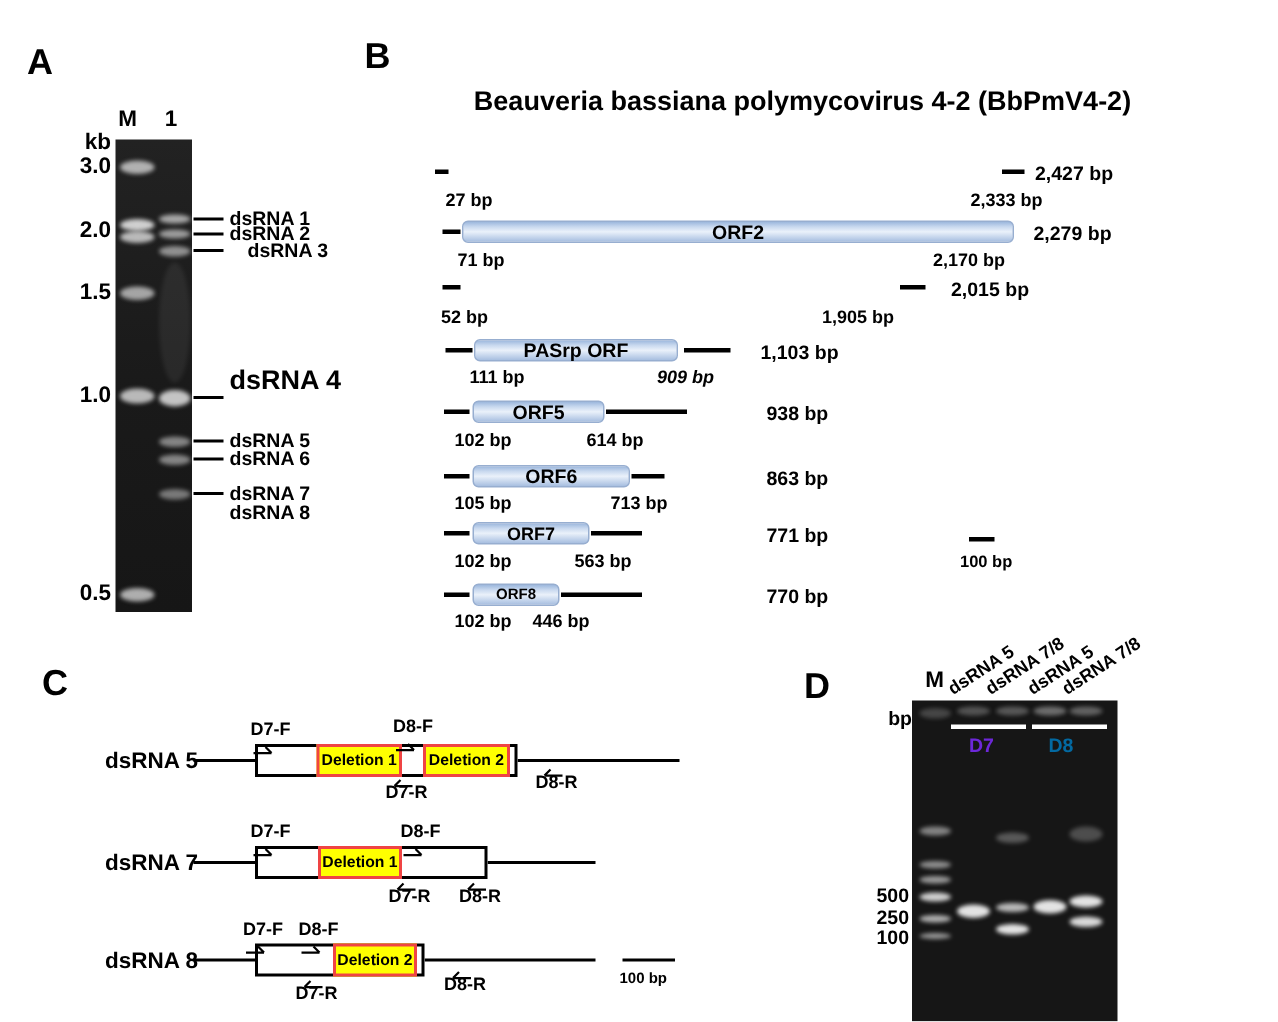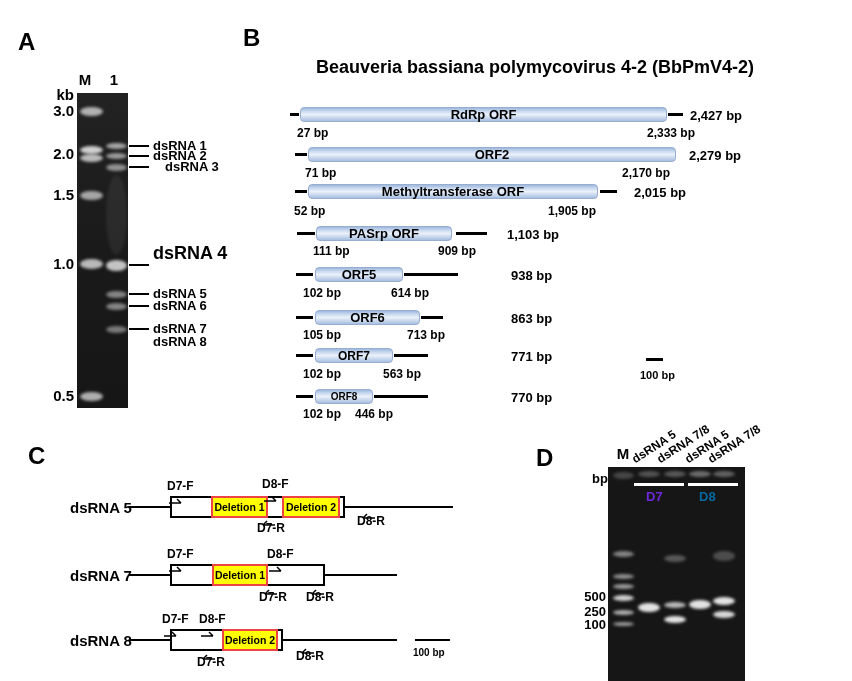--- a/index.html
+++ b/index.html
@@ -99,50 +99,44 @@
     <div class="lbl" style="left: 153px; top: 243px; font-size: 18px; text-align: center;">dsRNA 4</div>
     <div class="line" style="left: 129px; top: 293px; width: 20px; height: 2px;"></div>
     <div class="lbl" style="left: 153px; top: 286px; font-size: 13px;">dsRNA 5</div>
     <div class="line" style="left: 129px; top: 305px; width: 20px; height: 2px;"></div>
     <div class="lbl" style="left: 153px; top: 298px; font-size: 13px;">dsRNA 6</div>
     <div class="line" style="left: 129px; top: 328px; width: 20px; height: 2px;"></div>
     <div class="lbl" style="left: 153px; top: 321px; font-size: 13px;">dsRNA 7</div>
     <div class="lbl" style="left: 153px; top: 334px; font-size: 13px;">dsRNA 8</div>
     <div class="line" style="left: 290px; top: 113px; width: 9px; height: 3px;"></div>
     <div class="line" style="left: 668px; top: 113px; width: 15px; height: 3px;"></div>
-    <div class="orfbar" style="left: 300px; top: 107px; width: 367px;">
-      <div style="font-size: 13px; white-space: nowrap;">RdRp ORF</div>
-    </div>
     <div class="lbl" style="left: 690px; top: 108px; font-size: 13px;">2,427 bp</div>
     <div class="lbl" style="left: 297px; top: 126px; font-size: 12px;">27 bp</div>
     <div class="lbl" style="left: 647px; top: 126px; font-size: 12px;">2,333 bp</div>
     <div class="line" style="left: 295px; top: 153px; width: 12px; height: 3px;"></div>
     <div class="line" style="left: 643px; top: 153px; width: 17px; height: 3px;"></div>
     <div class="orfbar" style="left: 308px; top: 147px; width: 368px;">
       <div style="font-size: 13px; white-space: nowrap;">ORF2</div>
     </div>
     <div class="lbl" style="left: 689px; top: 148px; font-size: 13px;">2,279 bp</div>
     <div class="lbl" style="left: 305px; top: 166px; font-size: 12px;">71 bp</div>
     <div class="lbl" style="left: 622px; top: 166px; font-size: 12px;">2,170 bp</div>
     <div class="line" style="left: 295px; top: 190px; width: 12px; height: 3px;"></div>
     <div class="line" style="left: 600px; top: 190px; width: 17px; height: 3px;"></div>
-    <div class="orfbar" style="left: 308px; top: 184px; width: 290px;">
-      <div style="font-size: 13px; white-space: nowrap;">Methyltransferase ORF</div>
-    </div>
     <div class="lbl" style="left: 634px; top: 185px; font-size: 13px;">2,015 bp</div>
     <div class="lbl" style="left: 294px; top: 204px; font-size: 12px;">52 bp</div>
     <div class="lbl" style="left: 548px; top: 204px; font-size: 12px;">1,905 bp</div>
     <div class="line" style="left: 297px; top: 232px; width: 18px; height: 3px;"></div>
     <div class="line" style="left: 456px; top: 232px; width: 31px; height: 3px;"></div>
     <div class="orfbar" style="left: 316px; top: 226px; width: 136px;">
       <div style="font-size: 13px; white-space: nowrap;">PASrp ORF</div>
     </div>
     <div class="lbl" style="left: 507px; top: 227px; font-size: 13px;">1,103 bp</div>
     <div class="lbl" style="left: 313px; top: 244px; font-size: 12px;">111 bp</div>
-    <div class="lbl" style="left: 438px; top: 244px; font-size: 12px;">909 bp</div>
+    <div class="lbl" style="left: 438px; top: 244px; font-size: 12px; font-style: italic;">909 bp</div>
     <div class="line" style="left: 296px; top: 273px; width: 17px; height: 3px;"></div>
     <div class="line" style="left: 404px; top: 273px; width: 54px; height: 3px;"></div>
     <div class="orfbar" style="left: 315px; top: 267px; width: 88px;">
       <div style="font-size: 13px; white-space: nowrap;">ORF5</div>
     </div>
     <div class="lbl" style="left: 511px; top: 268px; font-size: 13px;">938 bp</div>
     <div class="lbl" style="left: 303px; top: 286px; font-size: 12px;">102 bp</div>
     <div class="lbl" style="left: 391px; top: 286px; font-size: 12px;">614 bp</div>
     <div class="line" style="left: 296px; top: 316px; width: 17px; height: 3px;"></div>
     <div class="line" style="left: 421px; top: 316px; width: 22px; height: 3px;"></div>

